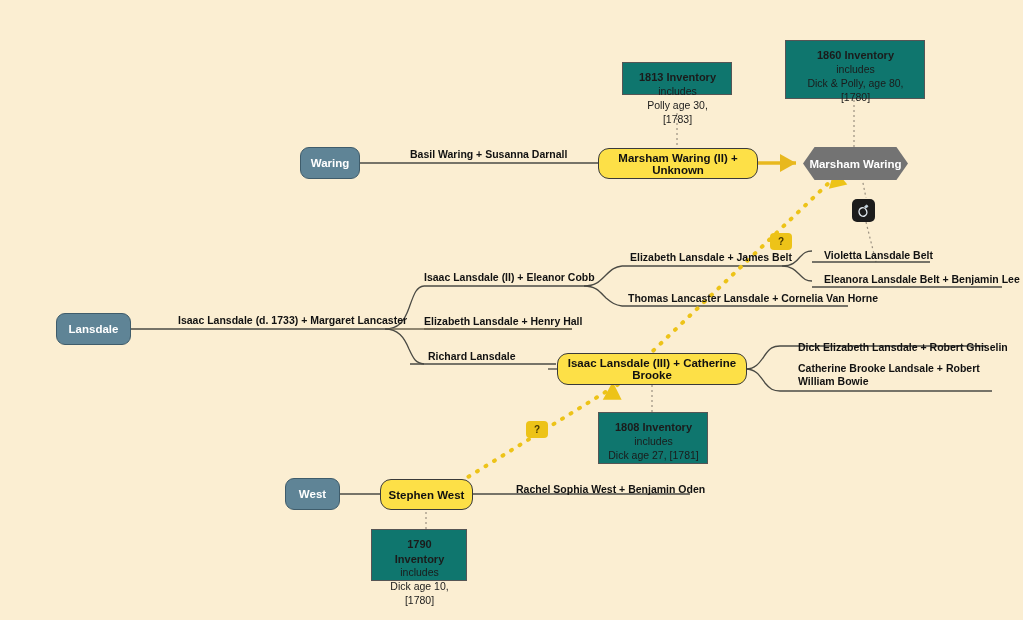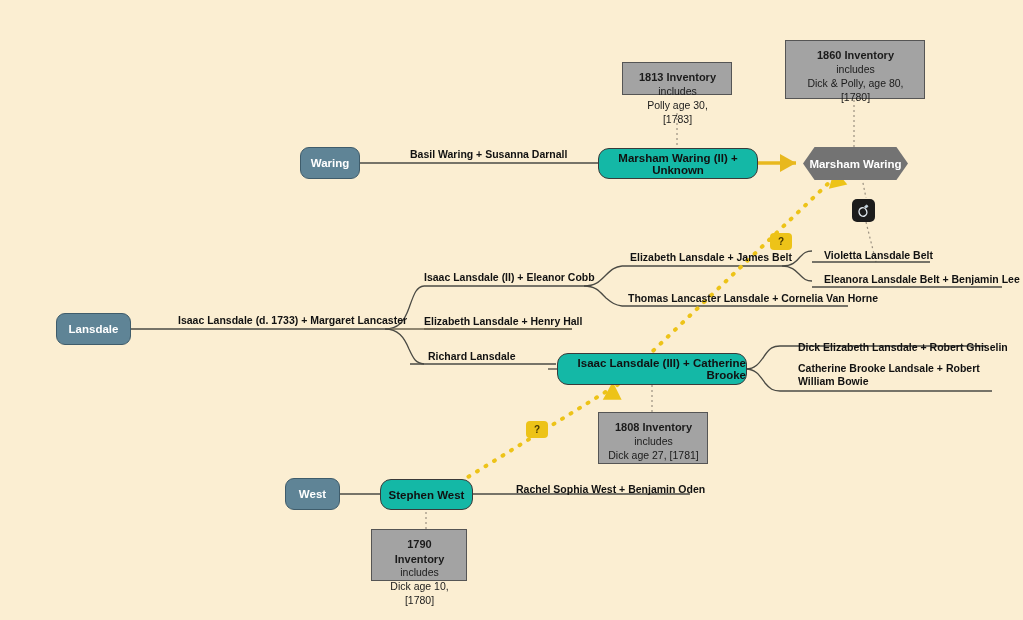--- a/index.html
+++ b/index.html
@@ -34,21 +34,21 @@
     display: flex;
     align-items: center;
     justify-content: center;
     box-sizing: border-box;
     z-index: 6;
   }
 
   
   .person-box {
     position: absolute;
-    background: #14b8a6;
+    background: #fde047;
     border: 1.5px solid #3a3a3a;
     border-radius: 11px;
     color: #111111;
     font-size: 11.5px;
     font-weight: bold;
     display: flex;
     align-items: center;
     justify-content: center;
     box-sizing: border-box;
     text-align: center;
@@ -66,21 +66,21 @@
     align-items: center;
     justify-content: center;
     box-sizing: border-box;
     clip-path: polygon(11% 0%, 89% 0%, 100% 50%, 89% 100%, 11% 100%, 0% 50%);
     z-index: 6;
   }
 
   
   .note-box {
     position: absolute;
-    background: #a3a3a3;
+    background: #0f766e;
     border: 1.3px solid #555555;
     box-sizing: border-box;
     padding: 7px 8px 8px 9px;
     text-align: center;
     color: #1b1b1b;
     z-index: 6;
     line-height: 1.33;
   }
   .note-title {
     font-size: 11px;
@@ -198,21 +198,21 @@
   </div>
 
   <div class="root-node" style="left:285px; top:478px; width:55px; height:32px;">
     <span>West</span>
   </div>
 
   <div class="person-box" style="left:598px; top:148px; width:160px; height:31px;">
     <span>Marsham Waring (II) + Unknown</span>
   </div>
 
-  <div class="person-box" style="left:557px; top:353px; width:190px; height:32px;text-align:right;">
+  <div class="person-box" style="left:557px; top:353px; width:190px; height:32px;">
     <span>Isaac Lansdale (III) + Catherine Brooke</span>
   </div>
 
   <div class="person-box" style="left:380px; top:479px; width:93px; height:31px;">
     <span>Stephen West</span>
   </div>
 
   <div class="hex-node" style="left:803px; top:147px; width:105px; height:33px;">
     <span>Marsham Waring</span>
   </div>

